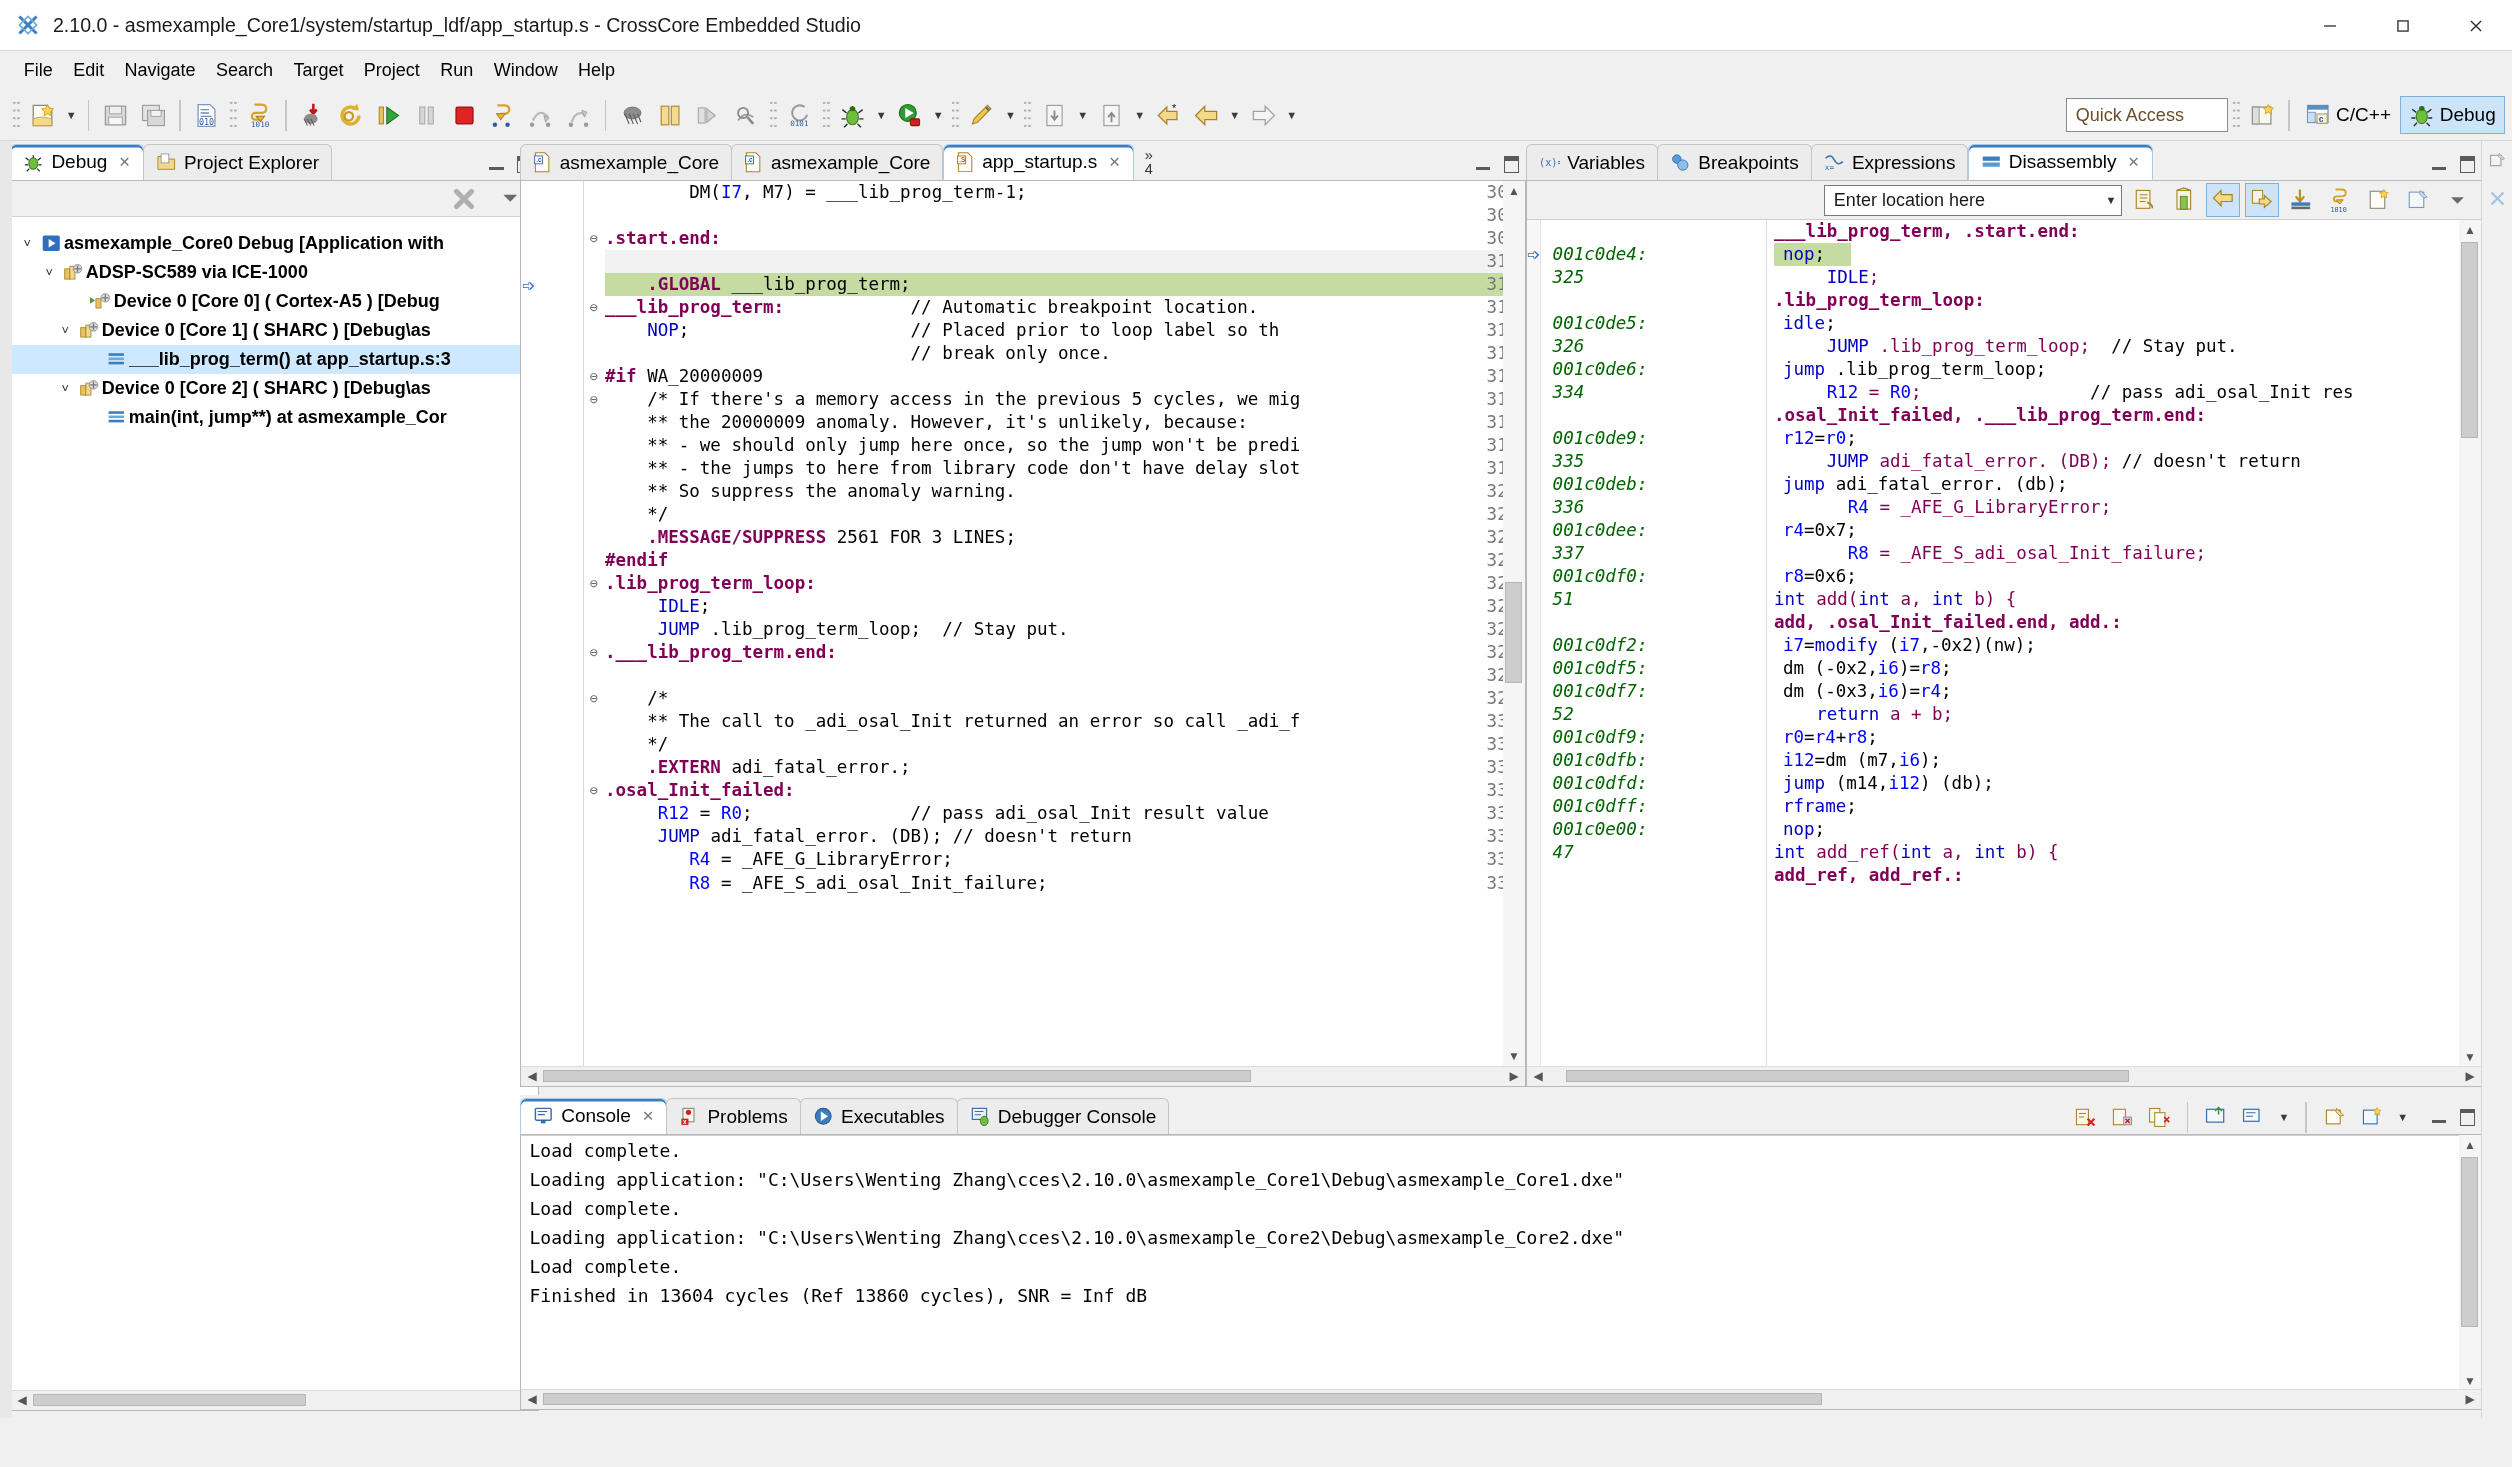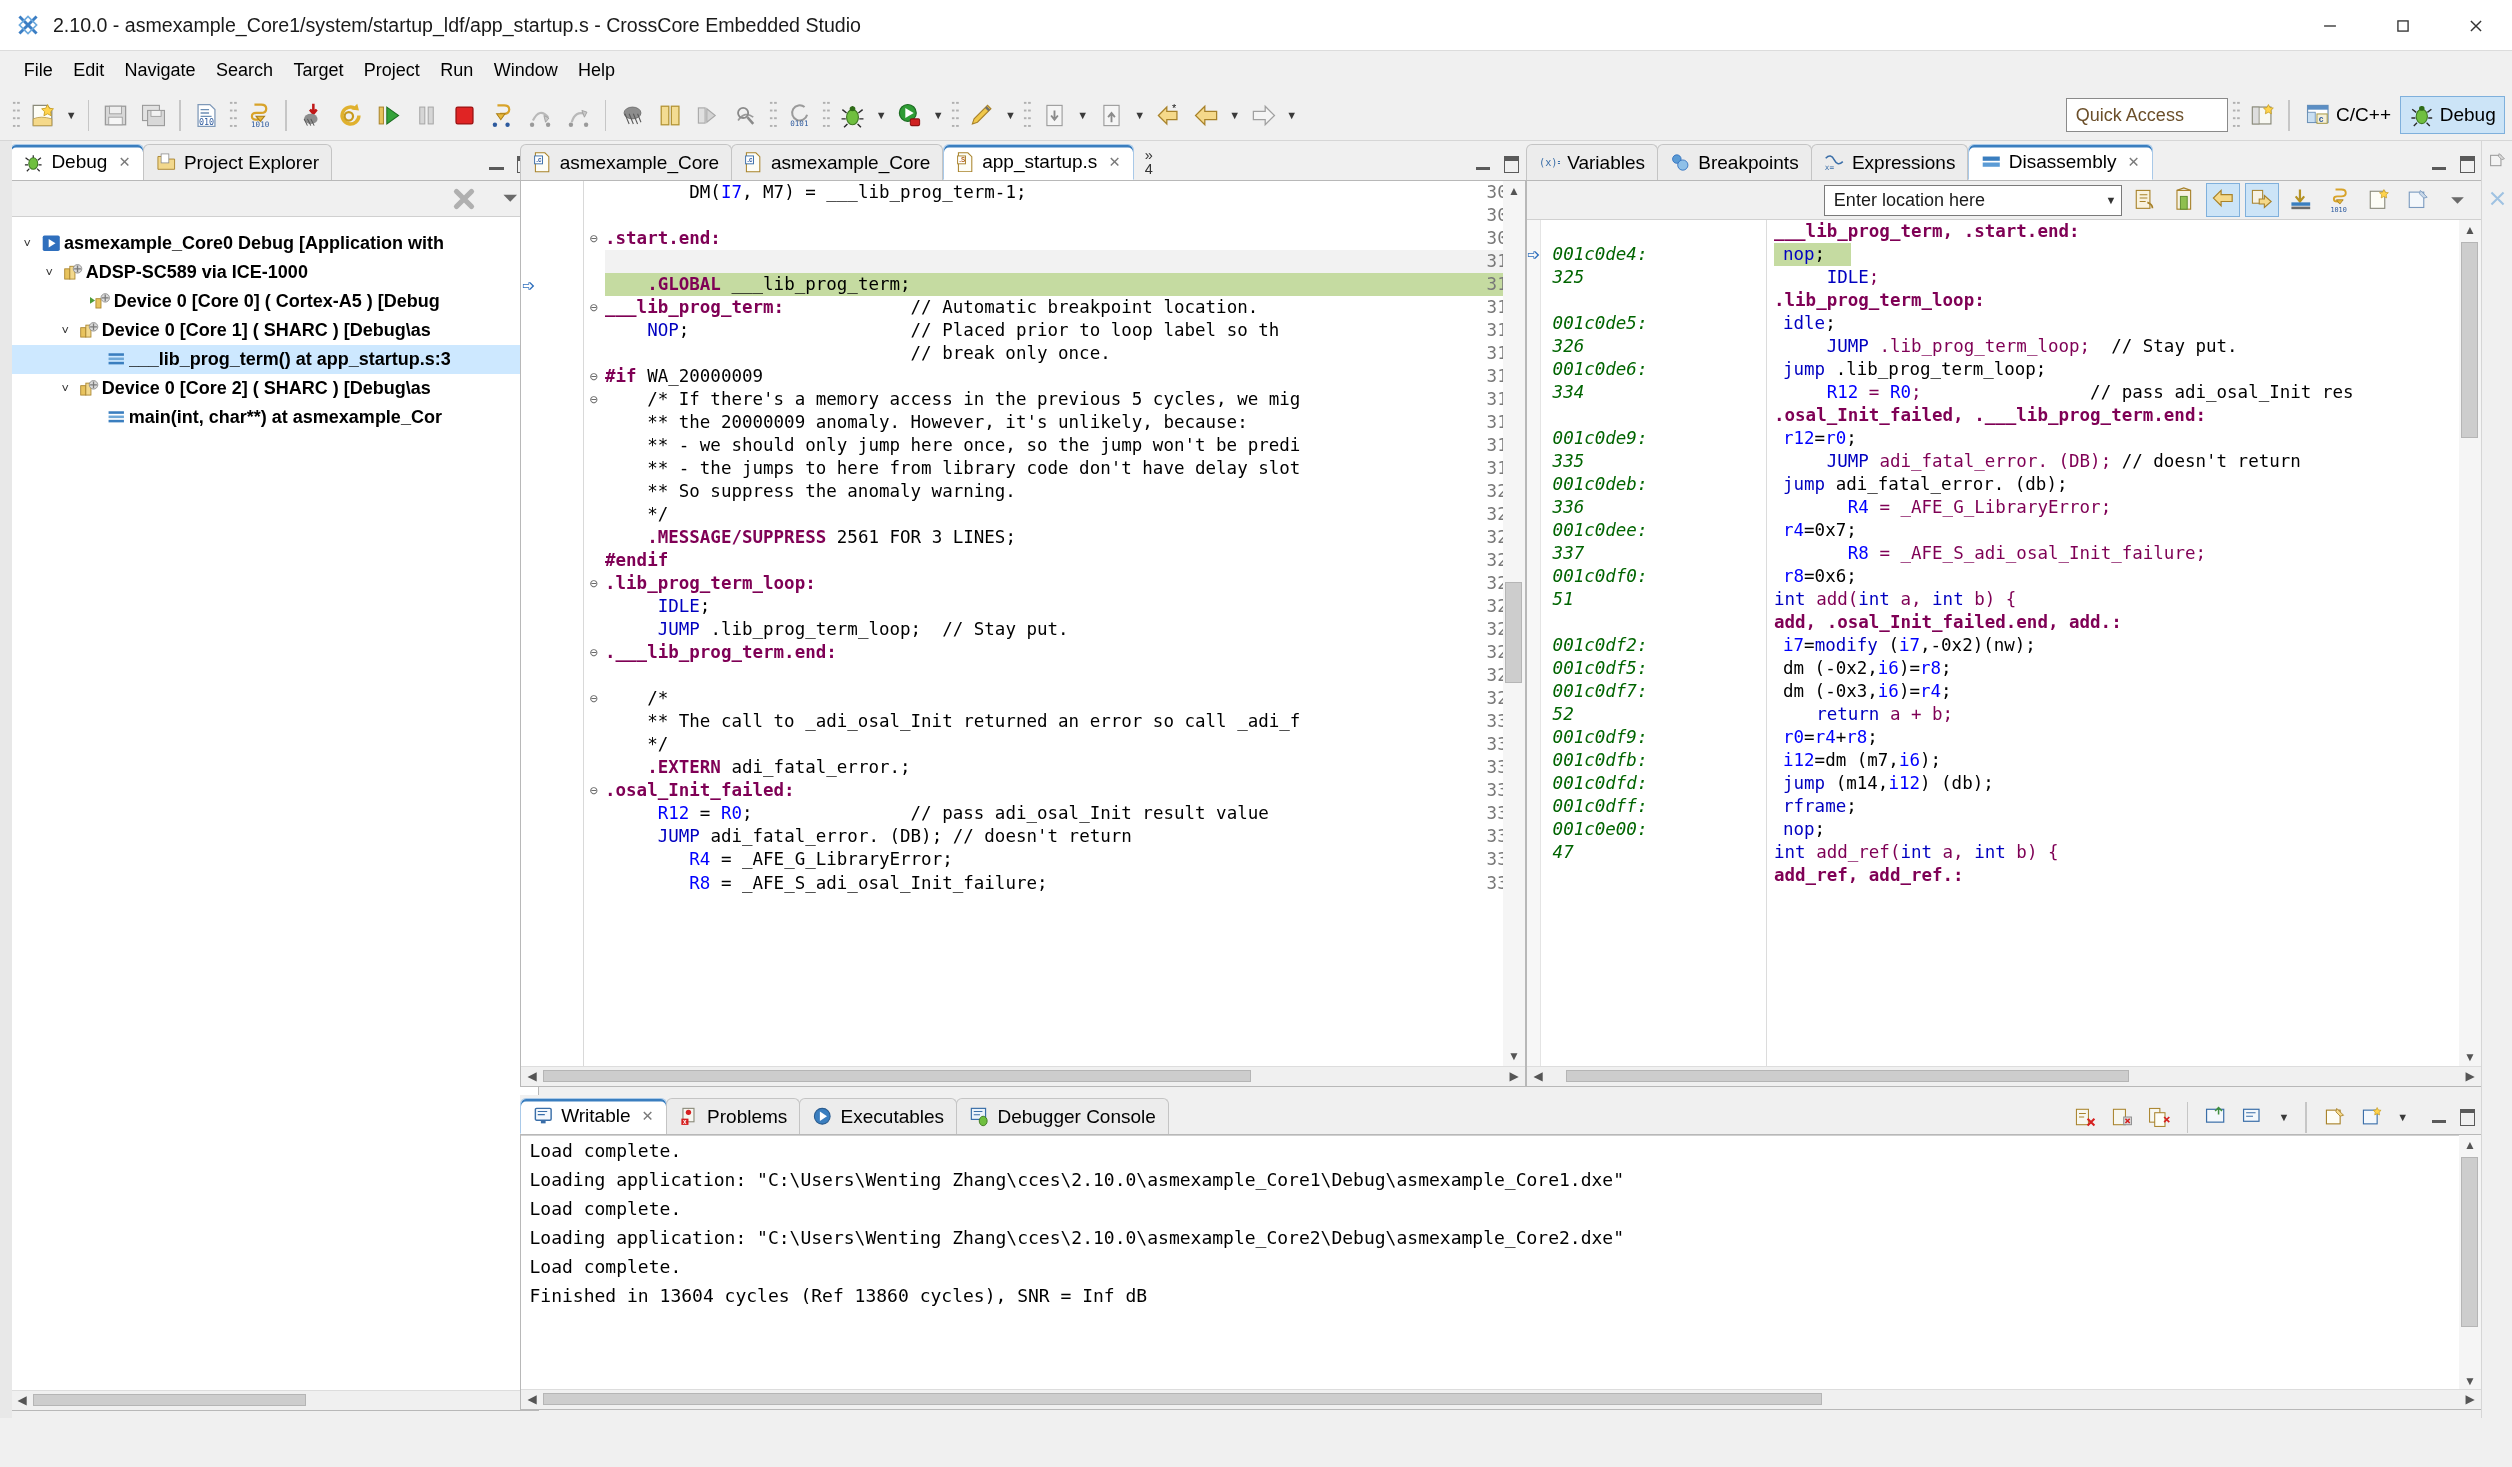--- a/index.html
+++ b/index.html
@@ -521,21 +521,21 @@
 
         <div class="tree-row" style="padding-left:70px">
           <span class="twisty"></span>
           <span class="t-icon">
             <svg width="20.5" height="20.5" viewBox="0 0 24 24">
               <rect x="3" y="5" width="18" height="3" fill="#3a7ebf"></rect>
               <rect x="3" y="10" width="18" height="3" fill="#6fa8d8"></rect>
               <rect x="3" y="15" width="18" height="3" fill="#3a7ebf"></rect>
             </svg>
           </span>
-          <span class="t-label">main(int, char**) at asmexample_Cor</span>
+          <span class="t-label">main(int, jump**) at asmexample_Cor</span>
         </div>
       </div>
 
       <div class="hscroll">
         <div class="hs-arrow">◀</div>
         <div class="hs-track">
           <div class="hs-thumb" style="left:0; width:273px;"></div>
         </div>
         <div class="hs-arrow">▶</div>
       </div>
@@ -732,21 +732,21 @@
   </div>
 
   <div class="panel" style="left:520px; top:1095px; width:1962px; height:315px;">
     <div class="tabstrip">
       <div class="tab active">
         <svg width="20.5" height="20.5" viewBox="0 0 26 26">
           <rect x="3" y="3" width="20" height="15" rx="1.5" fill="#f4f8fc" stroke="#3a6ea8" stroke-width="1.8"></rect>
           <path d="M6 7 h12 M6 11 h9" stroke="#3a6ea8" stroke-width="1.5"></path>
           <rect x="10" y="18" width="6" height="4" fill="#3a6ea8"></rect>
         </svg>
-        <span>Writable</span>
+        <span>Console</span>
         <span class="closex">✕</span>
       </div>
       <div class="tab">
         <svg width="20.5" height="20.5" viewBox="0 0 26 26" style="font-size:22px">
           <rect x="5" y="3" width="14" height="17" fill="#f6f6f0" stroke="#8a8a7a" stroke-width="1.4"></rect>
           <circle cx="12" cy="8" r="3.4" fill="#d62020"></circle>
           <rect x="3" y="16" width="9" height="8" fill="#d62020"></rect>
           <text x="5" y="23" font-size="8" fill="#fff" font-weight="bold">x</text>
         </svg>
         <span>Problems</span>

